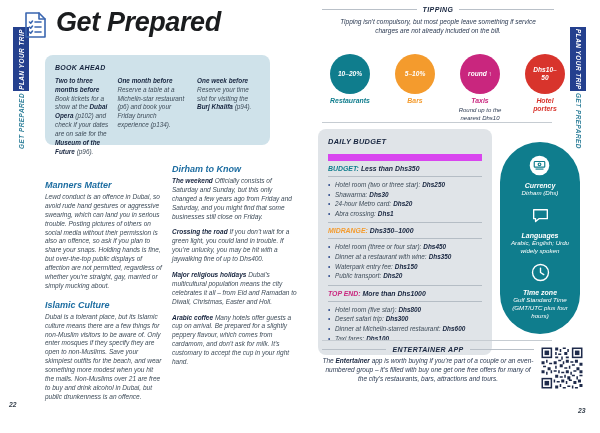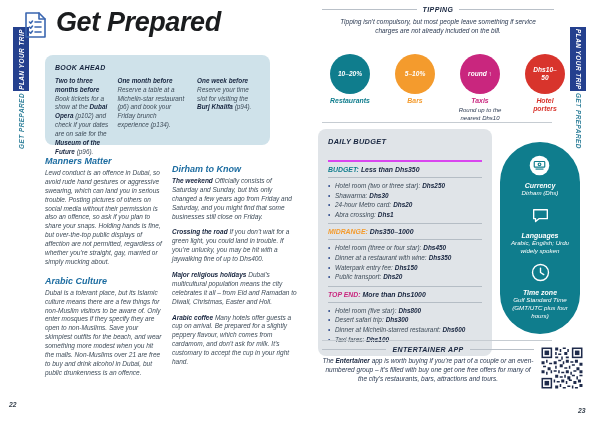--- a/index.html
+++ b/index.html
@@ -42,21 +42,21 @@
   .tip-circle{width:40px;height:40px;border-radius:50%;margin:0 auto;display:flex;align-items:center;justify-content:center;}
   .tip-circle span{display:block;width:28px;color:#fff;font-size:6.6px;font-weight:bold;line-height:1.15;}
   .tip-label{font-size:6.9px;font-weight:bold;margin-top:3px;line-height:1.15;}
   .tip-note{font-size:6px;color:#2b3a52;line-height:1.3;margin-top:2px;}
   .bg-teal{background:#0f7d8d;} .bg-orange{background:#f49b2d;} .bg-magenta{background:#c9267e;} .bg-red{background:#d8342c;}
   .fg-teal{color:#0f7d8d;} .fg-orange{color:#f49b2d;} .fg-magenta{color:#c9267e;} .fg-red{color:#d8342c;}
   .divline{height:1px;background:#c6ccd2;}
 
   
   .db-box{background:#e0e4e8;border-radius:8px;padding:8px 10px;box-sizing:border-box;}
-  .db-h{font-size:7.4px;font-weight:bold;color:#16243e;letter-spacing:.3px;padding-bottom:14px;border-bottom:2px solid #d946ef;}
+  .db-h{font-size:7.4px;font-weight:bold;color:#16243e;letter-spacing:.3px;padding-bottom:8px;border-bottom:7px solid #d946ef;}
   .db-tier{font-size:6.9px;font-weight:bold;padding:4px 0;border-bottom:1px solid #b5bdc5;}
   .db-tier.bt{border-top:1px solid #b5bdc5;}
   .db-tier .range{color:#16243e;margin-left:2px;}
   .db-items{padding:3px 0 4px 0;}
   .db-item{font-size:6.4px;line-height:1.5;color:#3e4c59;padding-left:7px;position:relative;}
   .db-item::before{content:"•";position:absolute;left:0;color:#2d4a8a;font-size:6.4px;}
   .db-price{color:#16243e;margin-left:2px;}
 
   
   .capsule{background:#0f7d8d;border-radius:40px;display:flex;flex-direction:column;align-items:center;
@@ -104,24 +104,24 @@
 
   <div class="abs book-box" style="left:45px;top:55px;width:225px;height:90px;">
     <div class="panel-h">BOOK AHEAD</div>
     <div class="book-cols">
       <div class="bcol c0"><b>Two to three months before</b><span> Book tickets for a show at the </span><b>Dubai Opera</b><span> (p102) and check if your dates are on sale for the </span><b>Museum of the Future</b><span> (p96).</span></div>
       <div class="bcol c1"><b>One month before</b><span> Reserve a table at a Michelin-star restaurant (p6) and book your Friday brunch experience (p134).</span></div>
       <div class="bcol c2"><b>One week before</b><span> Reserve your time slot for visiting the </span><b>Burj Khalifa</b><span> (p94).</span></div>
     </div>
   </div>
 
-  <div class="abs" style="left:45px;top:156px;width:118px;">
+  <div class="abs" style="left:45px;top:180px;width:118px;">
     <div class="sec-h">Manners Matter</div>
     <p class="body-p">Lewd conduct is an offence in Dubai, so avoid rude hand gestures or aggressive swearing, which can land you in serious trouble. Posting pictures of others on social media without their permission is also an offence, so ask if you plan to share your snaps. Holding hands is fine, but over-the-top public displays of affection are not permitted, regardless of whether you’re straight, gay, married or simply mucking about.</p>
-    <div class="sec-h" style="margin-top:9px;">Arabic Culture</div>
+    <div class="sec-h" style="margin-top:9px;">Islamic Culture</div>
     <p class="body-p">Dubai is a tolerant place, but its Islamic culture means there are a few things for non-Muslim visitors to be aware of. Only enter mosques if they specify they are open to non-Muslims. Save your skimpiest outfits for the beach, and wear something more modest when you hit the malls. Non-Muslims over 21 are free to buy and drink alcohol in Dubai, but public drunkenness is an offence.</p>
   </div>
 
   <div class="abs" style="left:172px;top:164px;width:127px;">
     <div class="sec-h">Dirham to Know</div>
     <p class="body-p"><b>The weekend</b><span> Officially consists of Saturday and Sunday, but this only changed a few years ago from Friday and Saturday, and you might find that some businesses still close on Friday.</span></p>
     <p class="body-p"><b>Crossing the road</b><span> If you don’t wait for a green light, you could land in trouble. If you’re unlucky, you may be hit with a jaywalking fine of up to Dhs400.</span></p>
     <p class="body-p"><b>Major religious holidays</b><span> Dubai’s multicultural population means the city celebrates it all – from Eid and Ramadan to Diwali, Christmas, Easter and Holi.</span></p>
     <p class="body-p"><b>Arabic coffee</b><span> Many hotels offer guests a cup on arrival. Be prepared for a slightly peppery flavour, which comes from cardamom, and don’t ask for milk. It’s customary to accept the cup in your right hand.</span></p>
   </div>

